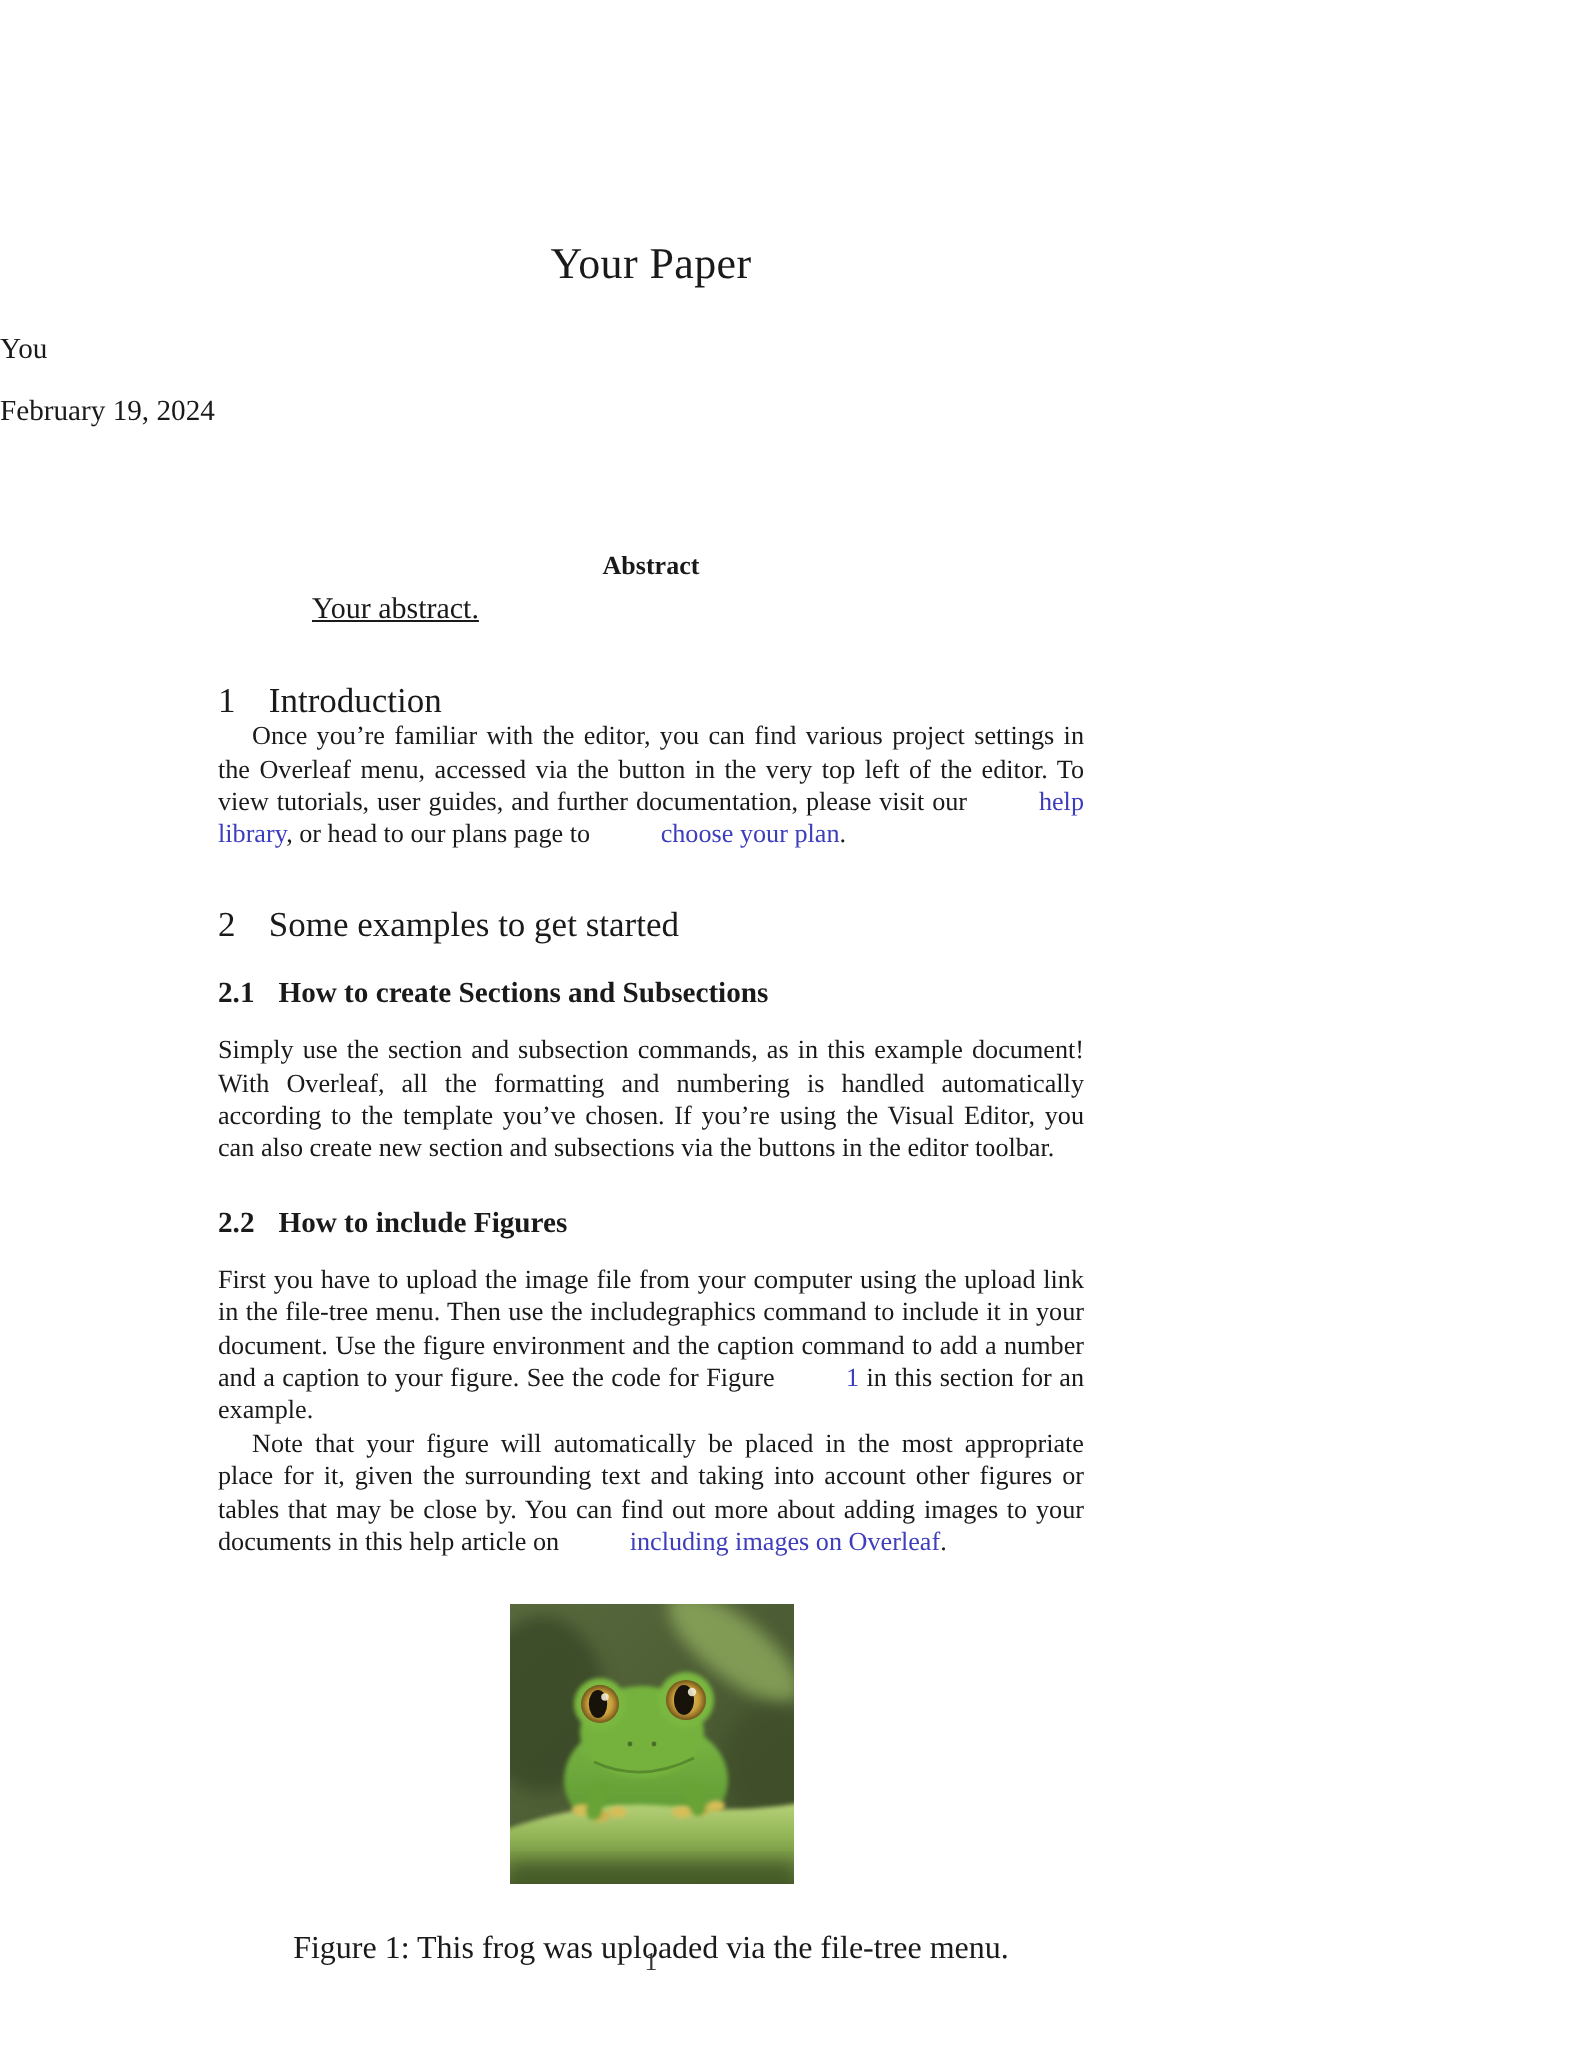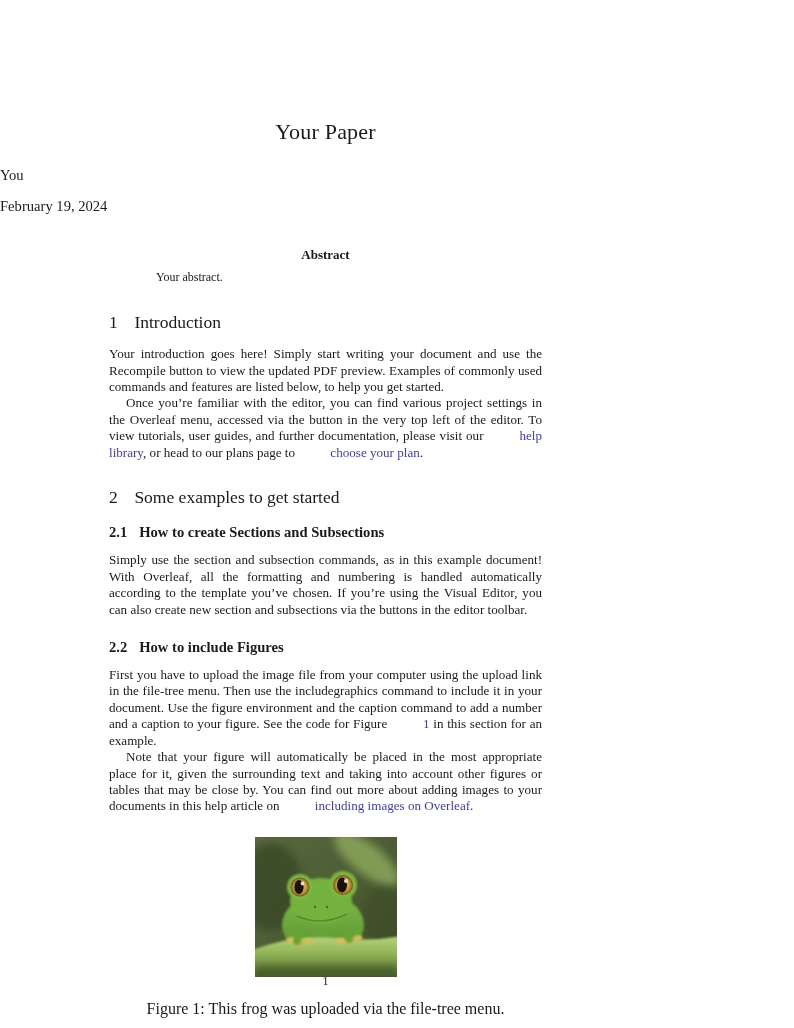--- a/index.html
+++ b/index.html
@@ -23,30 +23,31 @@
   .doc-author {
     margin-top: 22px;
     font-size: 14.6px;
   }
   .doc-date {
     margin-top: 14px;
     font-size: 14.6px;
   }
 
   .abstract-heading {
-    margin-top: 32px;
+    margin-top: 60px;
     text-align: center;
     font-size: 13px;
     font-weight: bold;
   }
   .abstract-body {
     margin: 6px 30px 0 30px;
     text-indent: 17px;
-    font-size: 12px;
+    font-size: 15px;
     line-height: 16px;
+    text-decoration: underline;
   }
 
   h2.sec {
     font-size: 17.5px;
     font-weight: normal;
     line-height: 1.1;
   }
   h3.subsec {
     font-size: 14.6px;
     font-weight: bold;
@@ -105,21 +106,20 @@
   <div class="doc-author">You</div>
   <div class="doc-date">February 19, 2024</div>
 
   <div class="content">
 
     <div class="abstract-heading">Abstract</div>
     <div class="abstract-body">Your abstract.</div>
 
     <h2 class="sec sec1-heading"><span class="sec-num">1</span><span>Introduction</span></h2>
 
-    <p class="para first">Your introduction goes here! Simply start writing your document and use the Recompile button to view the updated PDF preview. Examples of commonly used commands and features are listed below, to help you get started.</p>
     <p class="para indent"><span>Once you’re familiar with the editor, you can find various project settings in the Overleaf menu, accessed via the button in the very top left of the editor. To view tutorials, user guides, and further documentation, please visit our </span><a>help library</a><span>, or head to our plans page to </span><a>choose your plan</a><span>.</span></p>
 
     <h2 class="sec sec2-heading"><span class="sec-num">2</span><span>Some examples to get started</span></h2>
 
     <h3 class="subsec sub21-heading"><span class="subsec-num">2.1</span><span>How to create Sections and Subsections</span></h3>
 
     <p class="para after-heading">Simply use the section and subsection commands, as in this example document! With Overleaf, all the formatting and numbering is handled automatically according to the template you’ve chosen. If you’re using the Visual Editor, you can also create new section and subsections via the buttons in the editor toolbar.</p>
 
     <h3 class="subsec sub22-heading"><span class="subsec-num">2.2</span><span>How to include Figures</span></h3>
 

